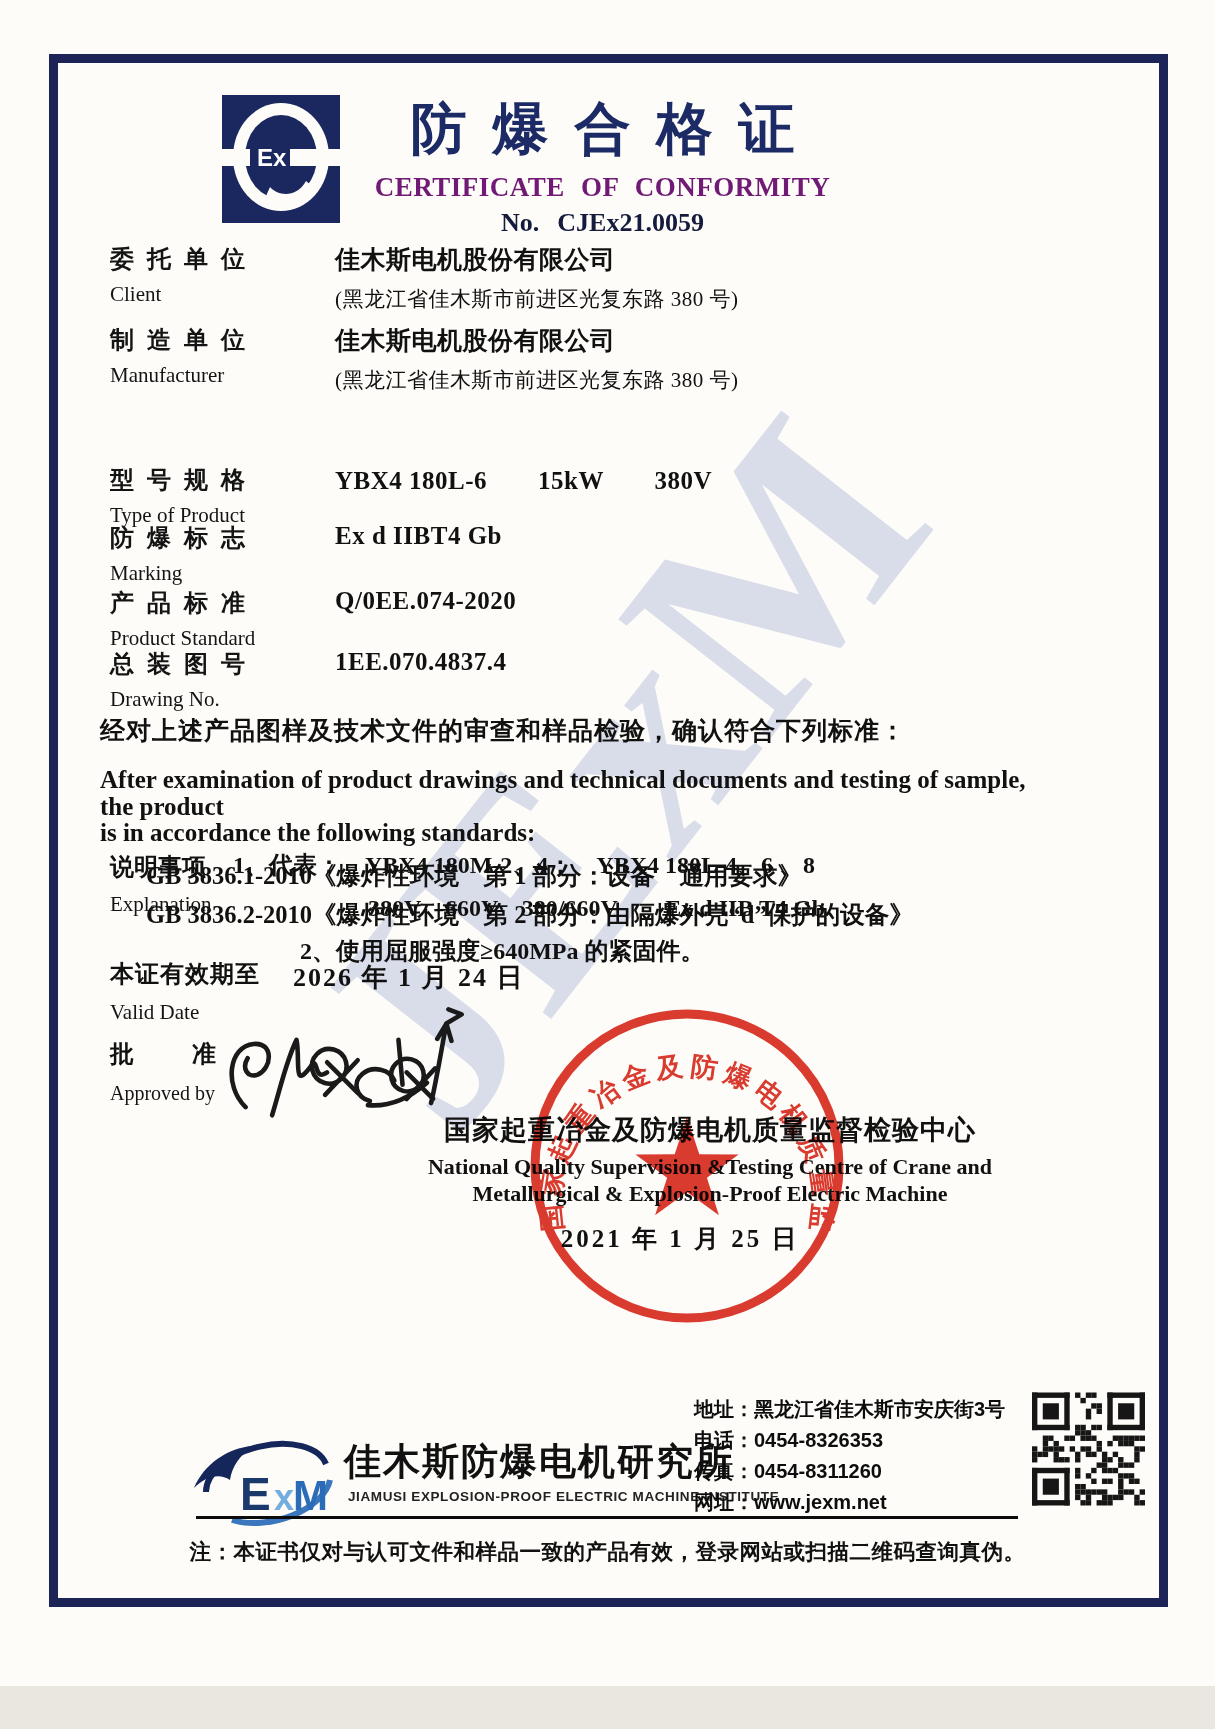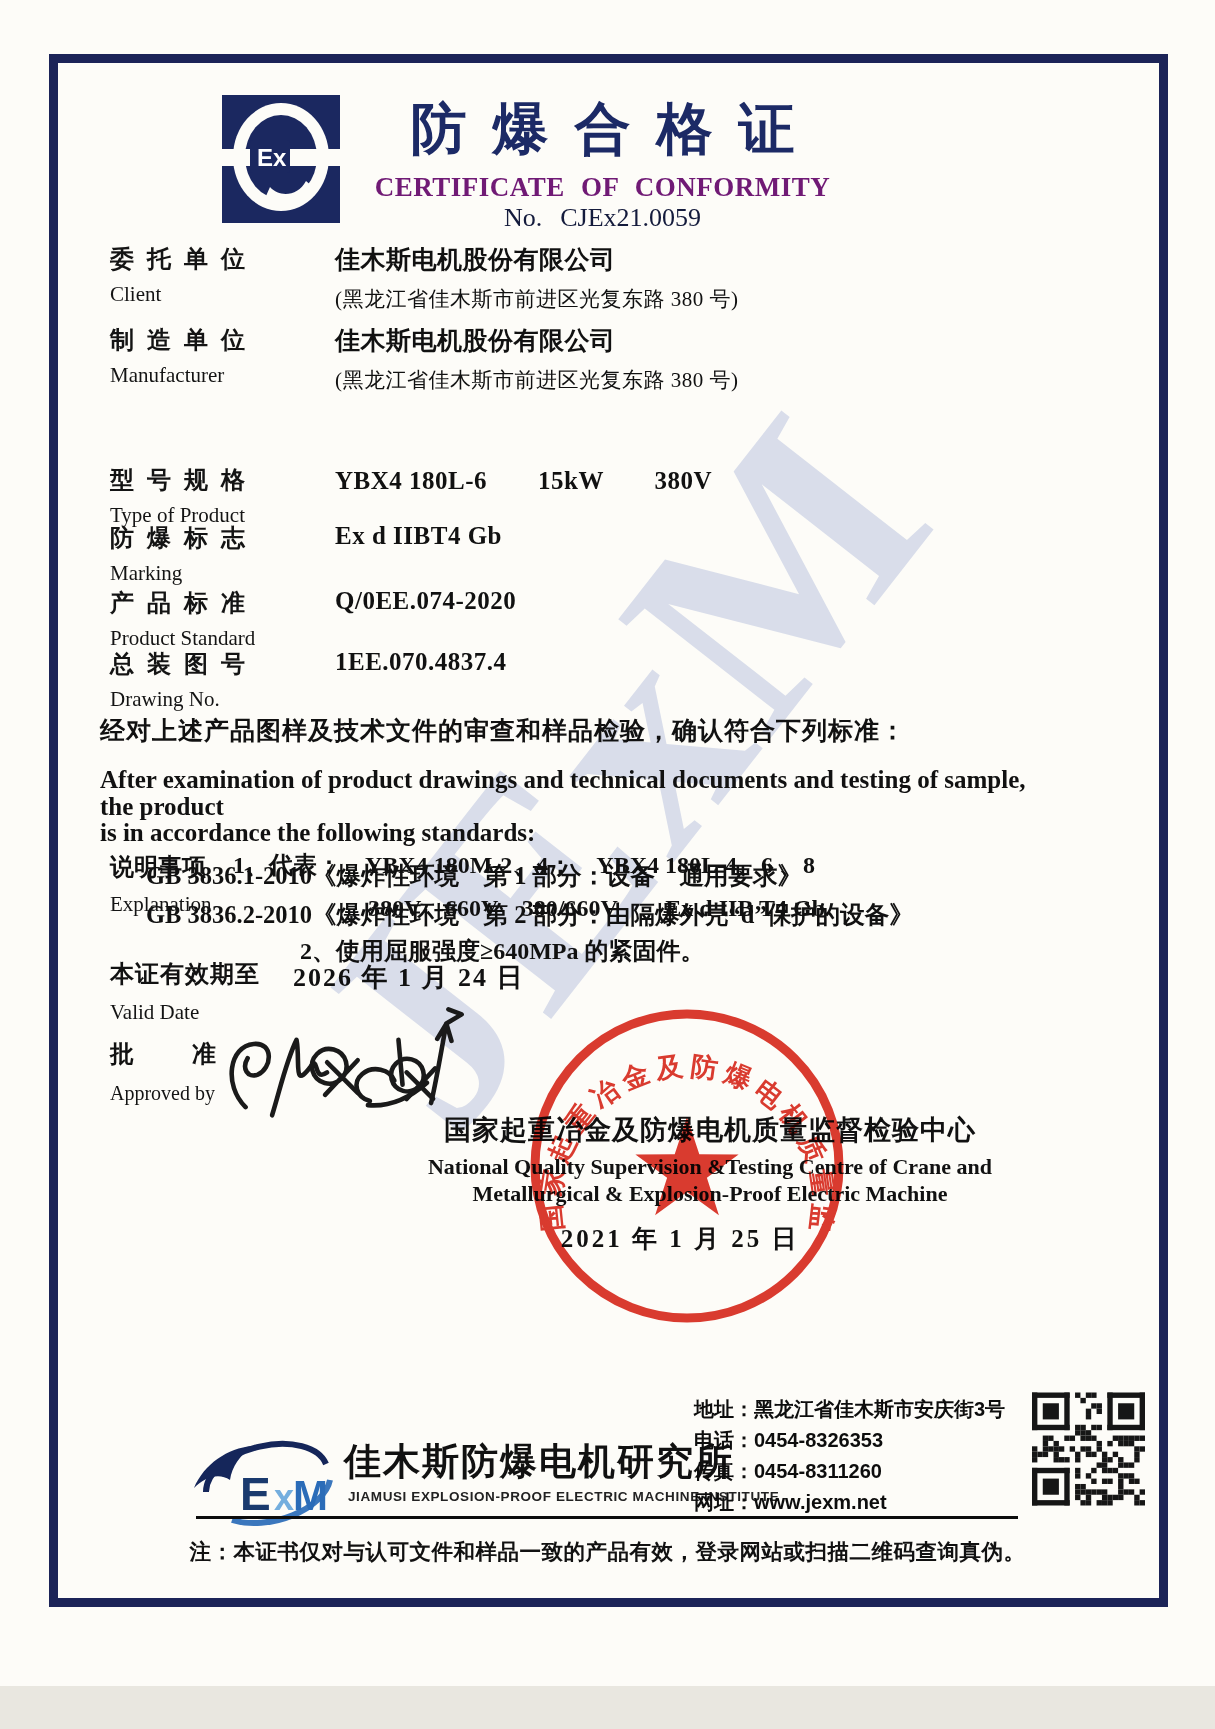--- a/index.html
+++ b/index.html
@@ -8,21 +8,21 @@
   .watermark{position:absolute;left:140px;top:590px;width:960px;height:360px;text-align:center;
         transform:rotate(-52deg);font-size:295px;font-weight:bold;letter-spacing:6px;
         color:rgba(148,162,208,0.34);font-family:"Liberation Serif",serif;z-index:0;line-height:360px;}
   .frame{position:absolute;left:49px;top:54px;width:1101px;height:1535px;border:9px solid #1c2458;z-index:1;}
   .abs{position:absolute;z-index:2;}
   
   .hdr-text{left:330px;top:92px;width:545px;text-align:center;}
   .title-cn{font-size:56px;font-weight:bold;color:#1c2a66;letter-spacing:26px;white-space:nowrap;
             margin-left:26px;}
   .title-en{margin-top:4px;font-size:27px;font-weight:bold;color:#701a75;letter-spacing:0.5px;word-spacing:9px;}
-  .cert-no{font-size:26px;font-weight:normal;color:#141b3c;}
+  .cert-no{margin-top:5px;font-size:26px;font-weight:bold;color:#141b3c;}
   .cert-no .num{margin-left:18px;}
   
   .frow{position:absolute;left:110px;width:980px;display:flex;z-index:2;}
   .flabel{width:225px;flex:none;}
   .lcn{font-size:24px;font-weight:600;letter-spacing:13px;white-space:nowrap;color:#141414;}
   .len{font-size:21px;margin-top:7px;color:#141414;}
   .vmain{font-size:25px;font-weight:bold;letter-spacing:0.5px;white-space:nowrap;}
   .vnote{font-size:21px;margin-top:9px;letter-spacing:0.5px;white-space:nowrap;}
   
   .statement{left:100px;top:714px;width:940px;}

